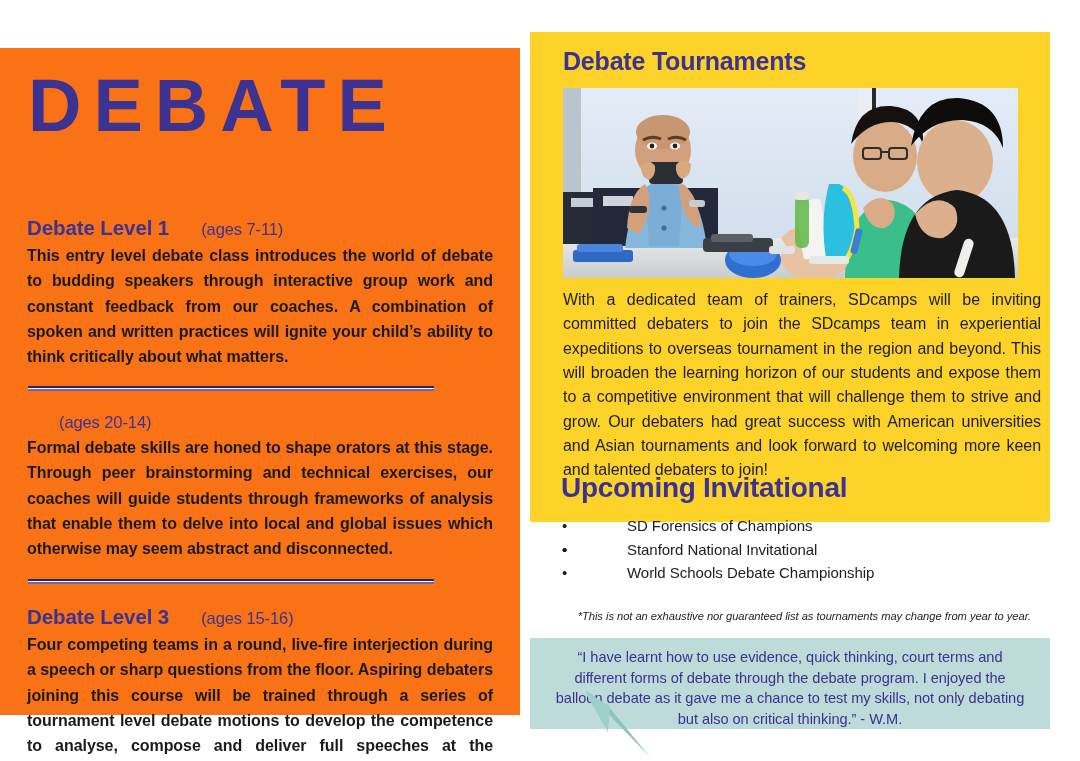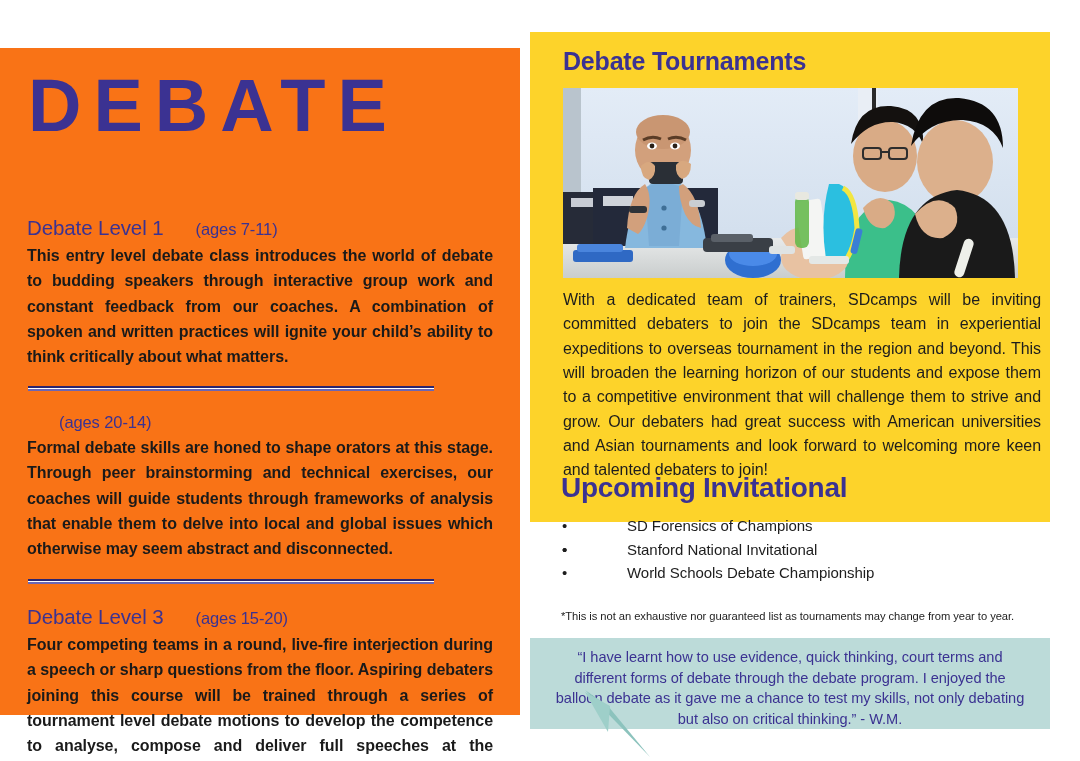--- a/index.html
+++ b/index.html
@@ -47,21 +47,21 @@
   .level-block.b2 { top: 365px; }
   .level-block.b3 { top: 557px; }
 
   .level-head {
     display: flex;
     align-items: baseline;
     margin-bottom: 2px;
   }
   .level-name {
     font-size: 20.5px;
-    font-weight: 400;
+    font-weight: 700;
     color: #3B3292;
     letter-spacing: -0.1px;
   }
   .level-ages {
     font-size: 16.5px;
     font-weight: 400;
     color: #3B3292;
     margin-left: 32px;
     letter-spacing: -0.1px;
   }
@@ -177,22 +177,24 @@
     line-height: 1.58;
     color: #1d1d1d;
   }
 
   .footnote {
     position: absolute;
     left: 31px;
     top: 578px;
     width: 470px;
     font-size: 11.2px;
+    font-style: italic;
     color: #1d1d1d;
     letter-spacing: -0.05px;
+    text-align: right;
   }
 
   
   .quote-box {
     position: absolute;
     left: 530px;
     top: 638px;
     width: 520px;
     height: 91px;
     background: #BCDBD9;
@@ -247,21 +249,21 @@
 
   <div class="divider d2">
     <div class="line-thick"></div>
     <div class="line-gap"></div>
     <div class="line-thin"></div>
   </div>
 
   <div class="level-block b3">
     <div class="level-head">
       <span class="level-name">Debate Level 3</span>
-      <span class="level-ages">(ages 15-20)</span>
+      <span class="level-ages">(ages 15-16)</span>
     </div>
     <div class="level-body">Four competing teams in a round, live-fire interjection during a speech or sharp questions from the floor. Aspiring debaters joining this  course will be  trained through a  series of tournament level debate motions to develop the competence to analyse, compose and deliver full speeches at the standard of regional tournaments.</div>
   </div>
 
 </div>
 
 <div class="right-panel">
 
   <div class="panel-title">Debate Tournaments</div>
 

